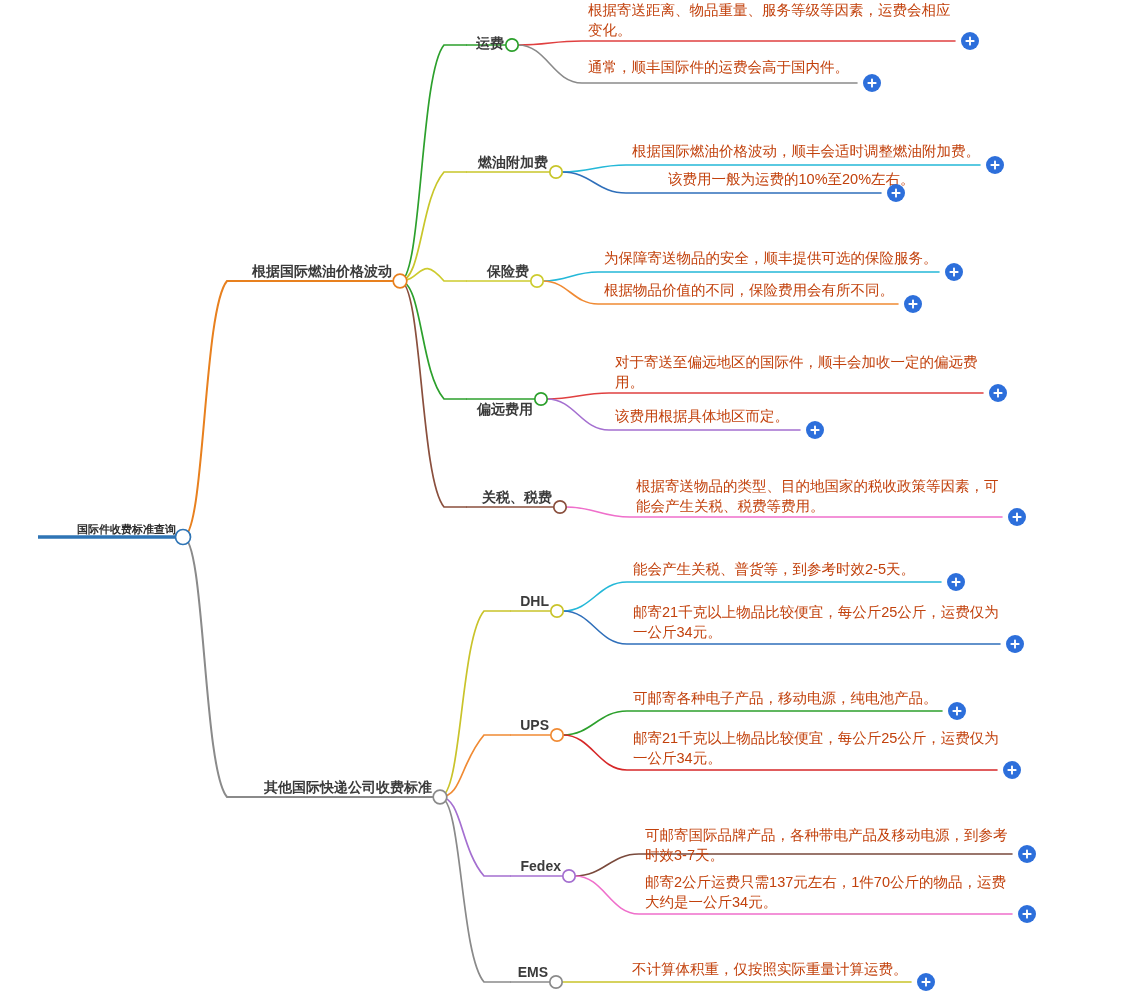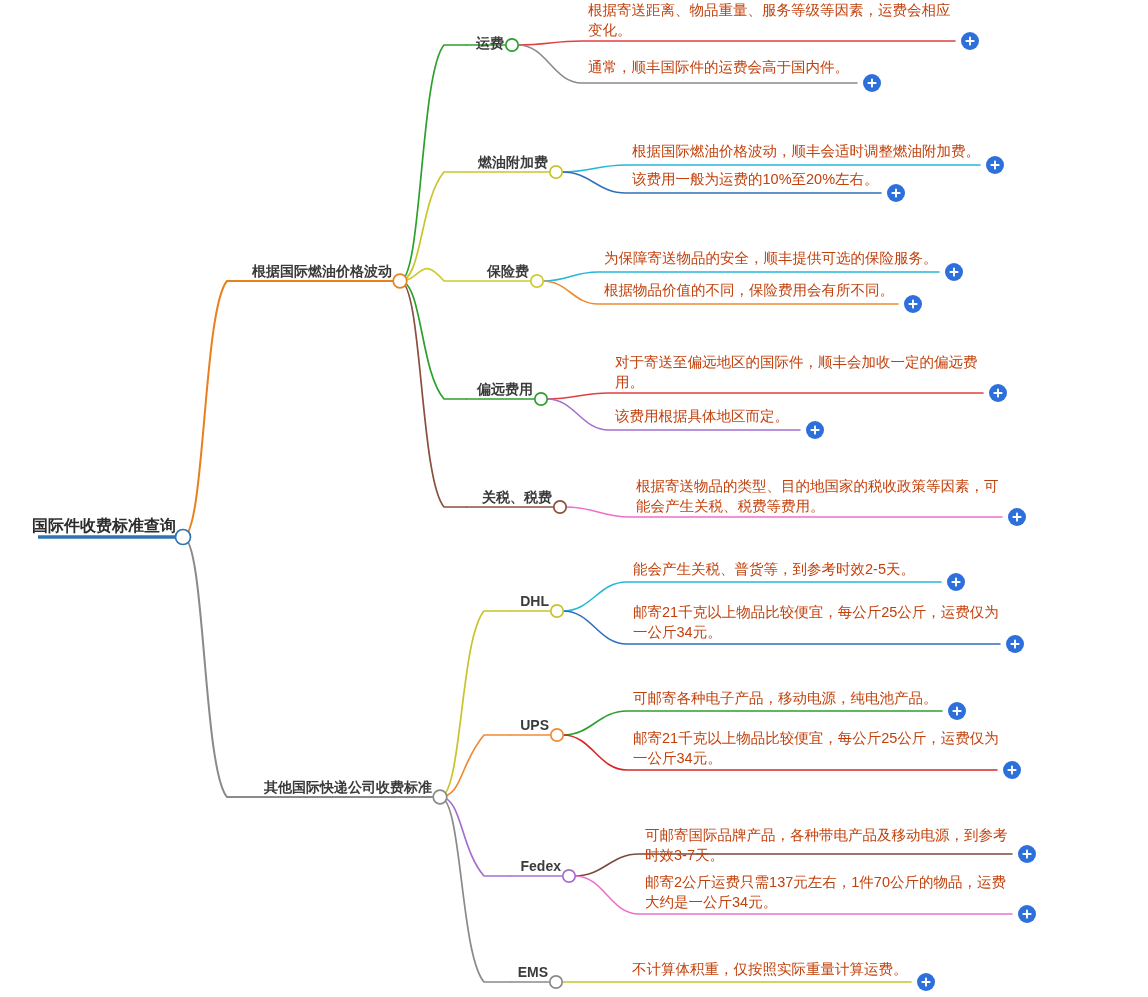--- a/index.html
+++ b/index.html
@@ -10,21 +10,21 @@
   #map{position:absolute;left:0;top:0;width:1148px;height:997px;}
   svg{position:absolute;left:0;top:0;width:1148px;height:997px;overflow:visible;}
   .node-label{
     position:absolute;white-space:nowrap;
     font-weight:bold;color:#3b3b3b;
     transform:translate(-100%,-100%);
     padding:0 4px 1px 4px;
     line-height:1.1;
   }
   .root-label{
-    font-size:16px;color:#2c2c2c;font-weight:bold;
+    font-size:11px;color:#2c2c2c;font-weight:bold;
   }
   .main-label{font-size:14px;}
   .sub-label{font-size:14px;}
   .leaf-text{
     position:absolute;color:#c2410c;font-size:14.5px;line-height:1.35;
     transform:translateY(-100%);
     padding-left:4px;padding-right:4px;
     white-space:pre-line;
   }
   .plus{
@@ -114,21 +114,21 @@
       </div>
       <div class="node-label sub-label" style="left: 552px; top: 171px;">燃油附加费</div>
       <div class="leaf-text" style="left: 628px; top: 162px; width: 360px;">根据国际燃油价格波动，顺丰会适时调整燃油附加费。</div>
       <div class="plus" style="left: 986px; top: 165px;">
         <svg viewBox="0 0 18 18">
           <circle cx="9" cy="9" r="9" fill="#2d6fdb"></circle>
           <rect x="4.4" y="8.1" width="9.2" height="1.9" rx="0.9" fill="#fff"></rect>
           <rect x="8.05" y="4.4" width="1.9" height="9.2" rx="0.9" fill="#fff"></rect>
         </svg>
       </div>
-      <div class="leaf-text" style="left: 628px; top: 190px; width: 360px;">该费用一般为运费的10%至20%左右。</div>
+      <div class="leaf-text" style="left: 664px; top: 190px; width: 360px;">该费用一般为运费的10%至20%左右。</div>
       <div class="plus" style="left: 887px; top: 193px;">
         <svg viewBox="0 0 18 18">
           <circle cx="9" cy="9" r="9" fill="#2d6fdb"></circle>
           <rect x="4.4" y="8.1" width="9.2" height="1.9" rx="0.9" fill="#fff"></rect>
           <rect x="8.05" y="4.4" width="1.9" height="9.2" rx="0.9" fill="#fff"></rect>
         </svg>
       </div>
       <div class="node-label sub-label" style="left: 533px; top: 280px;">保险费</div>
       <div class="leaf-text" style="left: 600px; top: 269px; width: 360px;">为保障寄送物品的安全，顺丰提供可选的保险服务。</div>
       <div class="plus" style="left: 945px; top: 272px;">
@@ -139,21 +139,21 @@
         </svg>
       </div>
       <div class="leaf-text" style="left: 600px; top: 301px; width: 360px;">根据物品价值的不同，保险费用会有所不同。</div>
       <div class="plus" style="left: 904px; top: 304px;">
         <svg viewBox="0 0 18 18">
           <circle cx="9" cy="9" r="9" fill="#2d6fdb"></circle>
           <rect x="4.4" y="8.1" width="9.2" height="1.9" rx="0.9" fill="#fff"></rect>
           <rect x="8.05" y="4.4" width="1.9" height="9.2" rx="0.9" fill="#fff"></rect>
         </svg>
       </div>
-      <div class="node-label sub-label" style="left: 537px; top: 398px;">偏远费用</div>
+      <div class="node-label sub-label" style="left: 537px; top: 418px;">偏远费用</div>
       <div class="leaf-text" style="left: 611px; top: 392px; width: 380px;">对于寄送至偏远地区的国际件，顺丰会加收一定的偏远费
 用。</div>
       <div class="plus" style="left: 989px; top: 393px;">
         <svg viewBox="0 0 18 18">
           <circle cx="9" cy="9" r="9" fill="#2d6fdb"></circle>
           <rect x="4.4" y="8.1" width="9.2" height="1.9" rx="0.9" fill="#fff"></rect>
           <rect x="8.05" y="4.4" width="1.9" height="9.2" rx="0.9" fill="#fff"></rect>
         </svg>
       </div>
       <div class="leaf-text" style="left: 611px; top: 427px; width: 380px;">该费用根据具体地区而定。</div>

